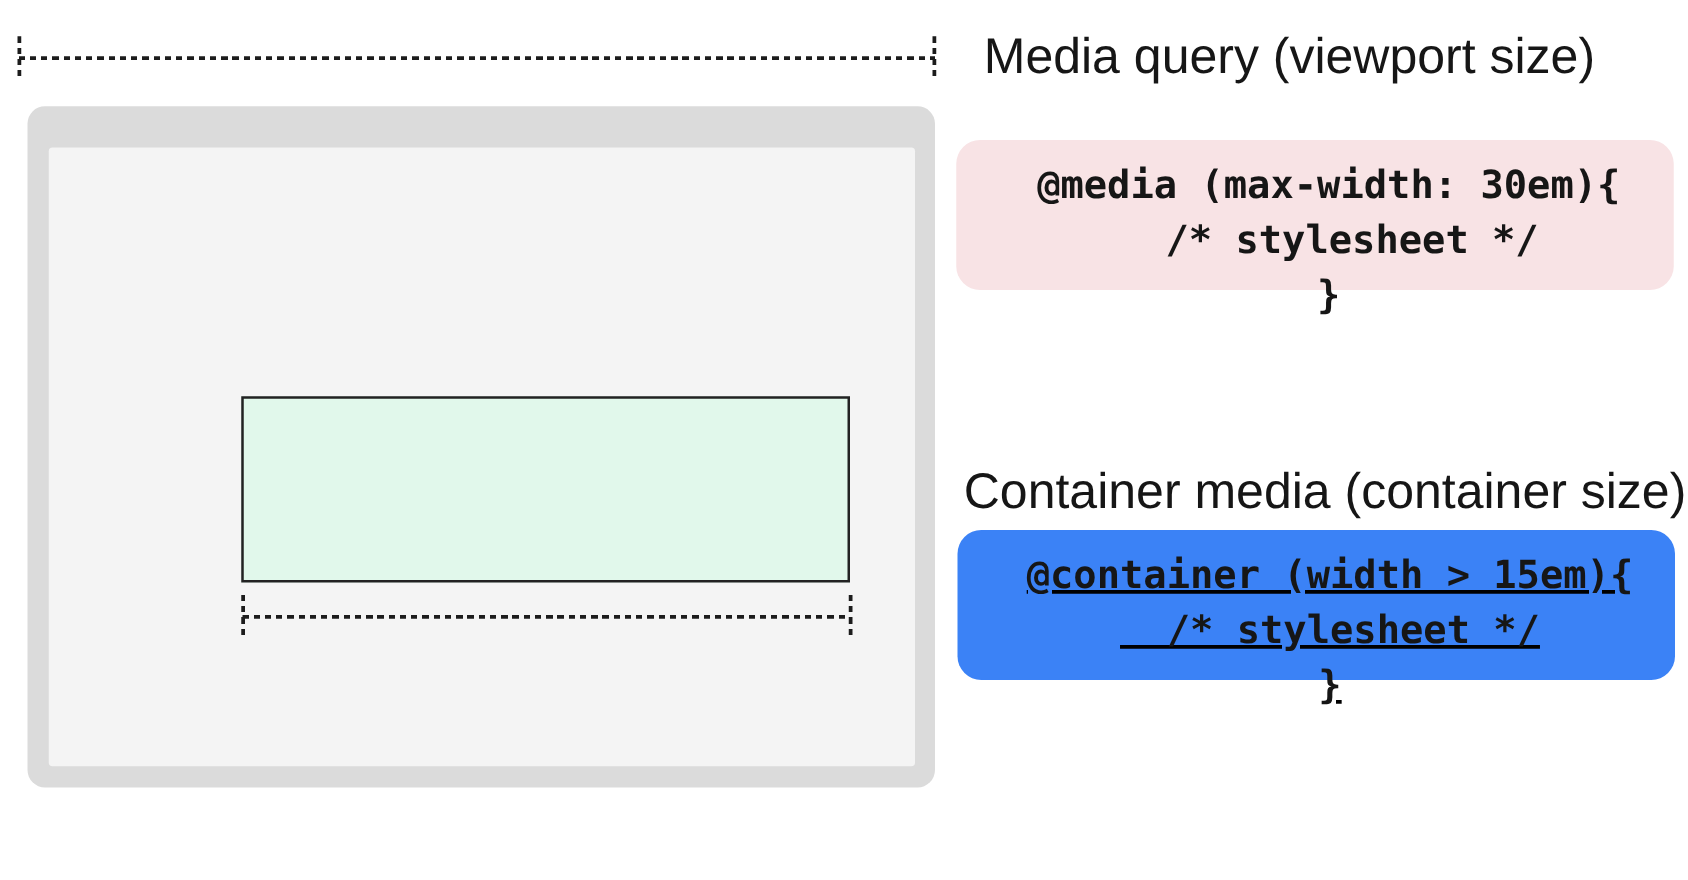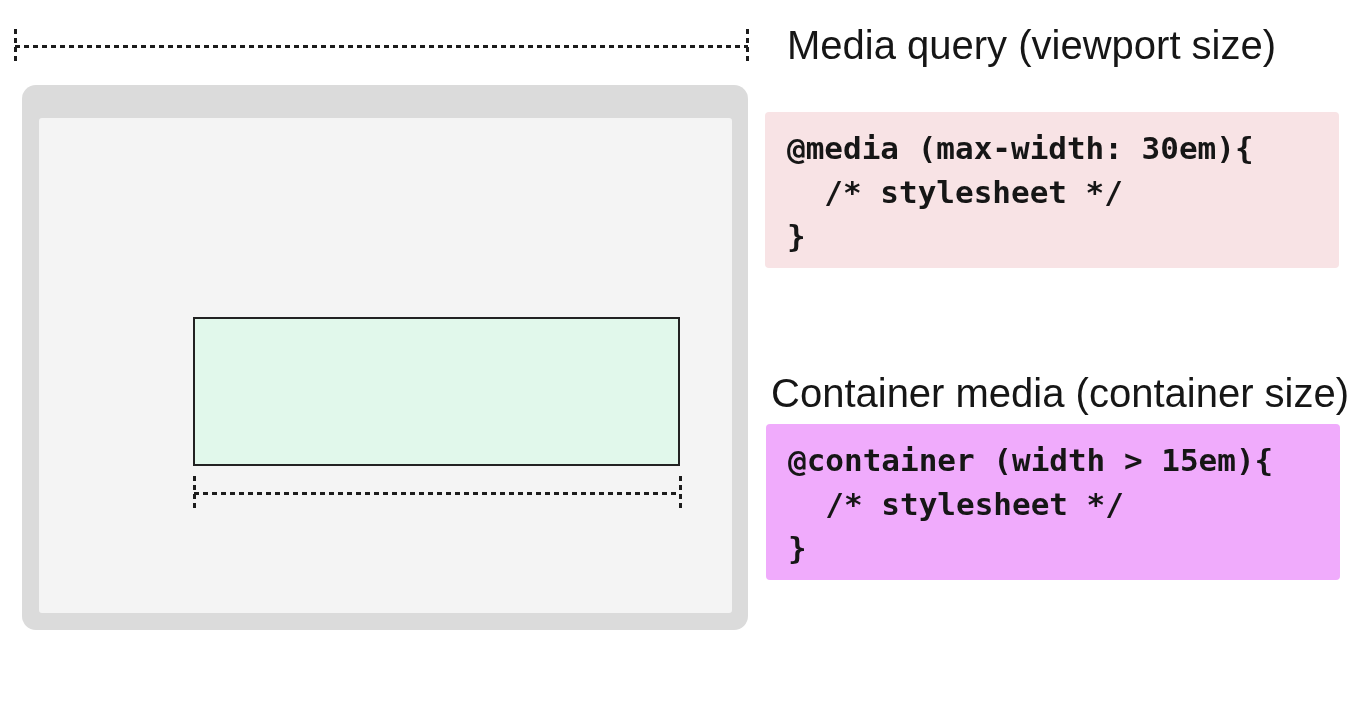--- a/index.html
+++ b/index.html
@@ -5,20 +5,21 @@
   * { margin: 0; padding: 0; box-sizing: border-box; }
   html, body { background: #ffffff; }
   body { font-family: "Liberation Sans", sans-serif; }
 
   .canvas {
     position: relative;
     width: 1350px;
     height: 704px;
     background: #ffffff;
     overflow: hidden;
+    text-align: center;
   }
 
   
   .h-dash {
     position: absolute;
     height: 3px;
     background: repeating-linear-gradient(90deg, #1c1c1c 0 5px, transparent 5px 9px);
   }
   .v-dash {
     position: absolute;
@@ -80,22 +81,22 @@
     color: #161616;
     white-space: nowrap;
     letter-spacing: 0px;
   }
   .heading-media     { left: 787px; top: 22px; }
   .heading-container { left: 771px; top: 370px; }
 
   .code-block {
     position: absolute;
     width: 574px;
-    height: 156px;
-    border-radius: 4px;
+    height: 120px;
+    border-radius: 19px;
     padding: 14px 0 0 22px;
   }
   .code-block-media     { left: 765px; top: 112px; background: #f8e3e5; }
   .code-block-container { left: 766px; top: 424px; background: #e1f8ec; }
 
   .code-line {
     font-family: "DejaVu Sans Mono", monospace;
     font-weight: 700;
     font-size: 31px;
     line-height: 44px;
@@ -135,19 +136,19 @@
   <div class="section-heading heading-media">Media query (viewport size)</div>
 
   <div class="code-block code-block-media" style="background-color: rgb(248, 227, 229);">
     <div class="code-line">@media (max-width: 30em){</div>
     <div class="code-line">  /* stylesheet */</div>
     <div class="code-line">}</div>
   </div>
 
   <div class="section-heading heading-container">Container media (container size)</div>
 
-  <div class="code-block code-block-container" style="background-color: #f0abfc;">
+  <div class="code-block code-block-container" style="background-color: #3b82f6; text-decoration: underline;">
     <div class="code-line">@container (width &gt; 15em){</div>
     <div class="code-line">  /* stylesheet */</div>
     <div class="code-line">}</div>
   </div>
 
 </div>
 
 </body></html>

